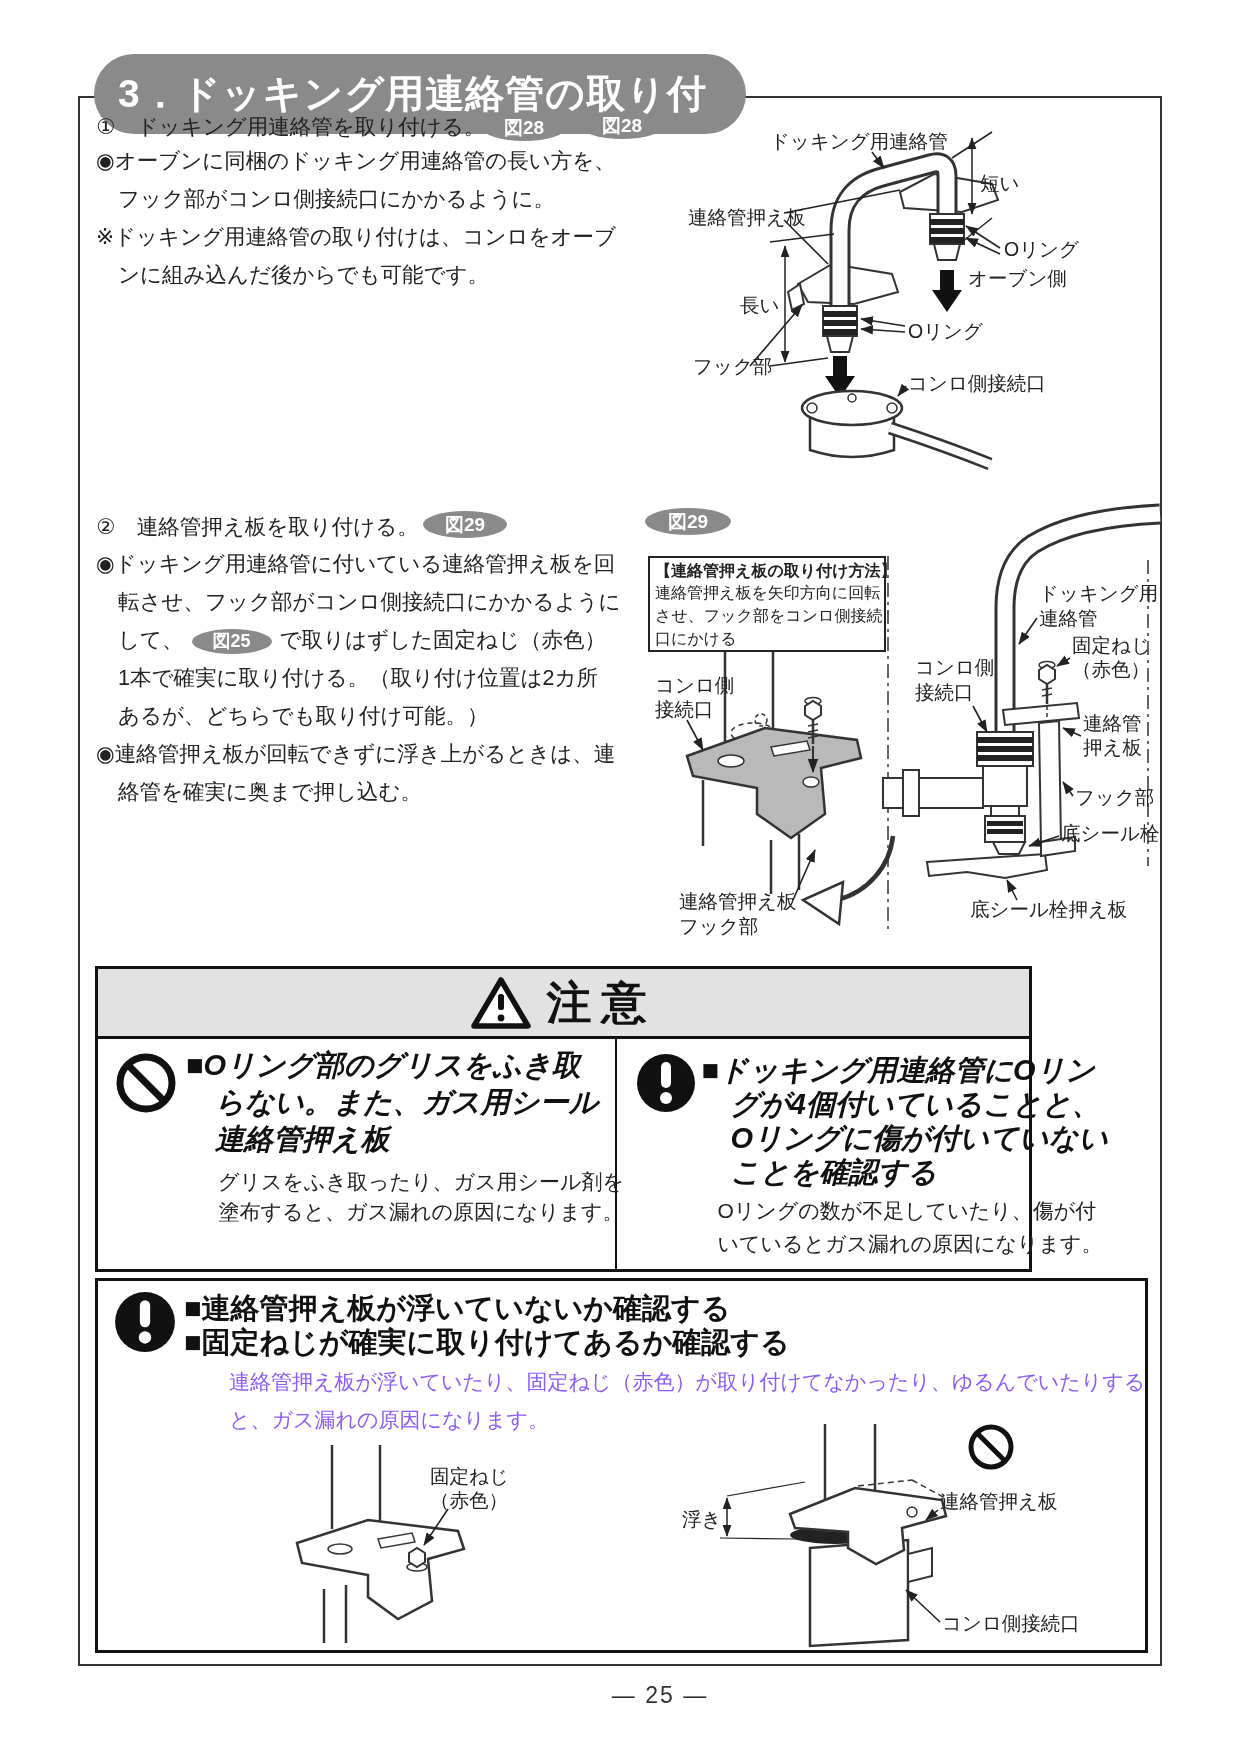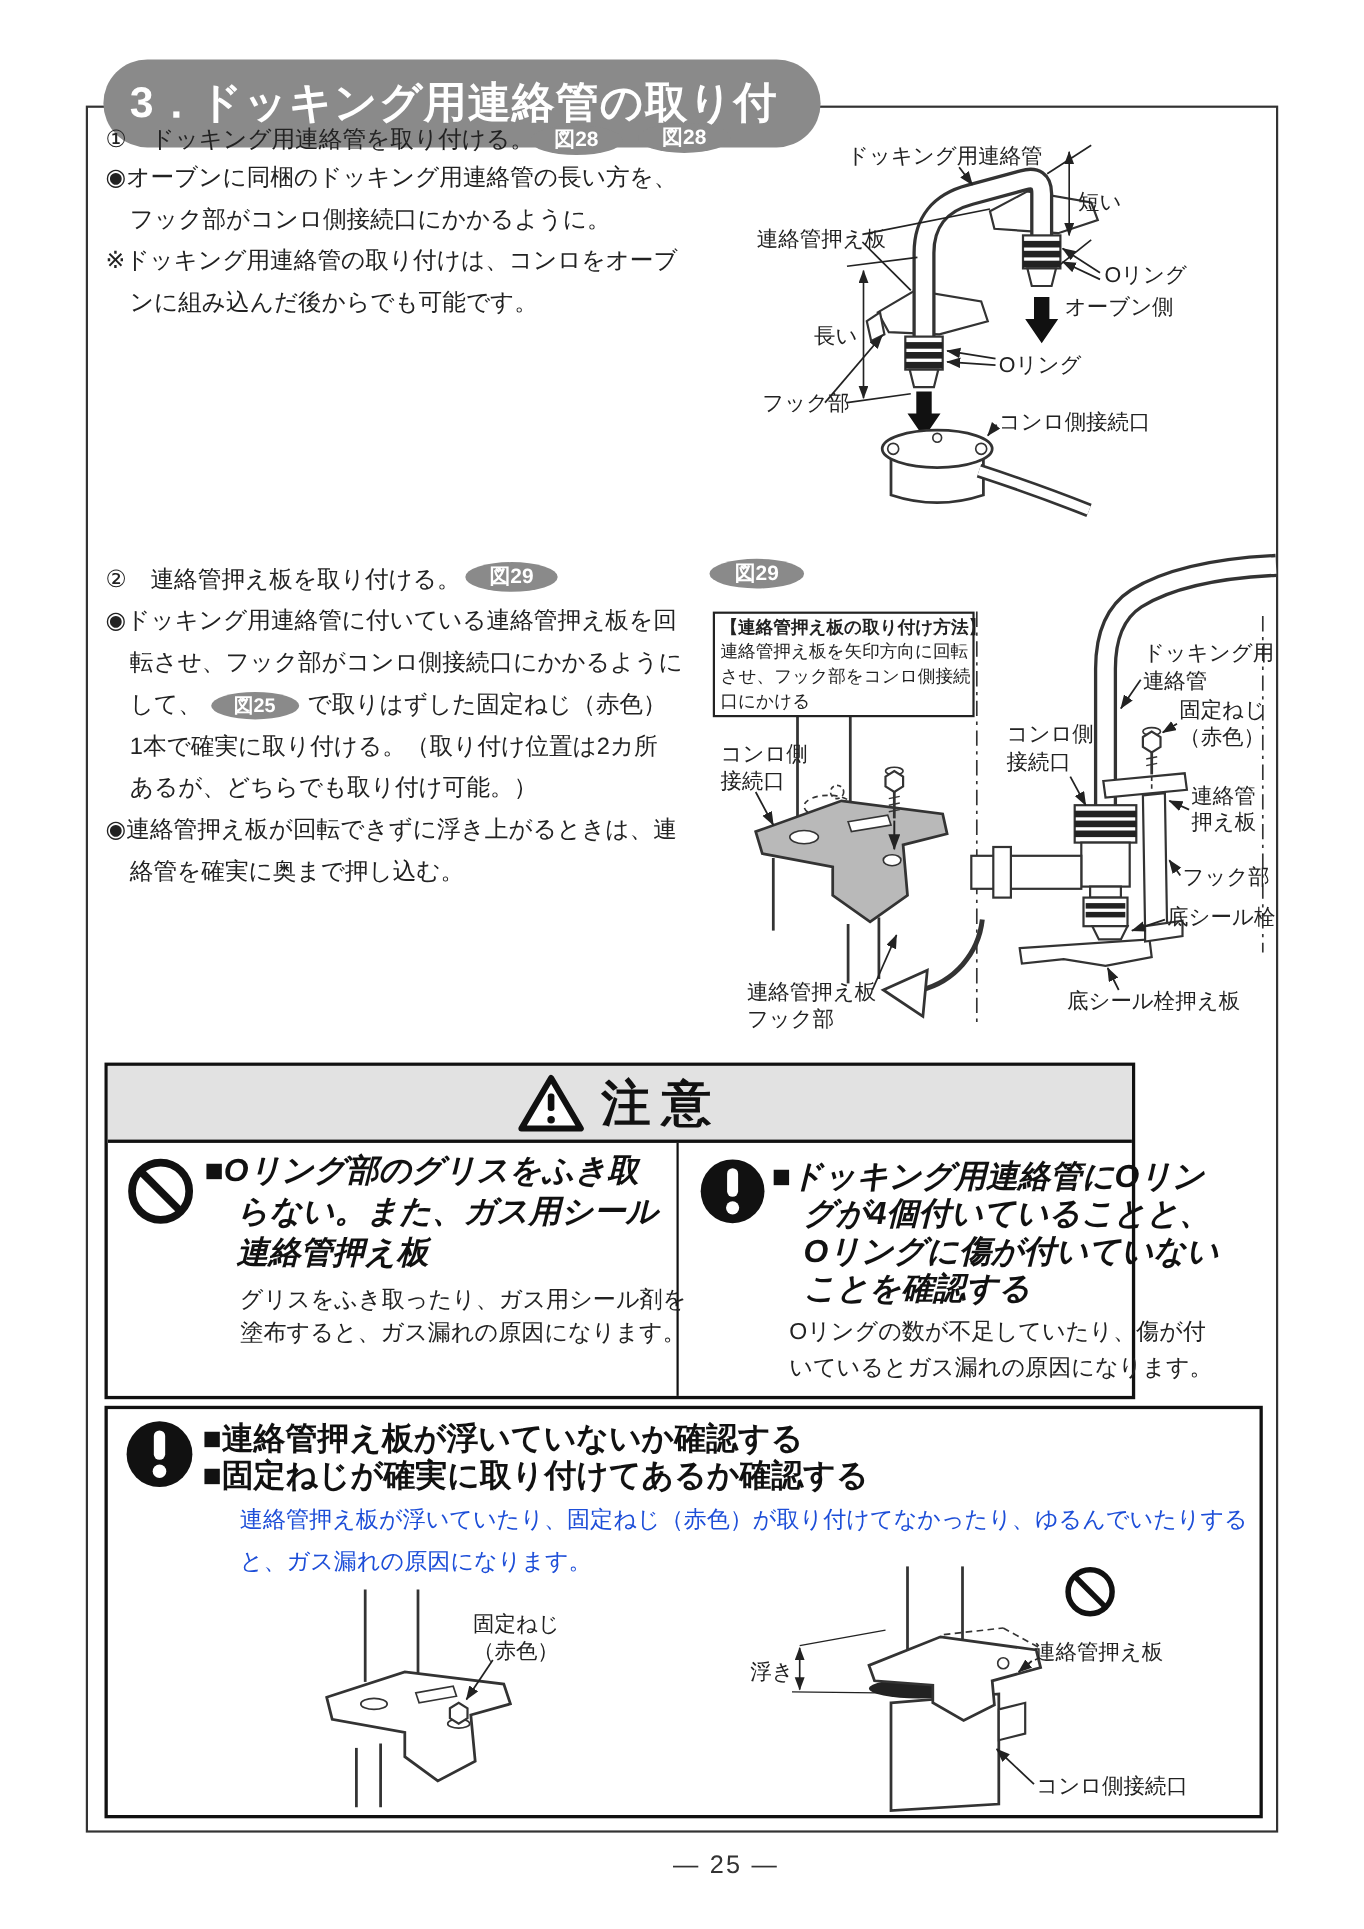--- a/index.html
+++ b/index.html
@@ -29,21 +29,21 @@
   .c-cell.left{left:0;width:517px;border-right:2.5px solid #111;}
   .c-cell.right{left:519.5px;width:527px;}
   .c-icon{position:absolute;left:16px;top:12px;}
   .c-h{position:absolute;font-size:29px;font-weight:bold;color:#111;white-space:nowrap;}
   .c-h .hl{line-height:37px;font-style:italic;}
   .c-h .hind{padding-left:29px;}
   .c-b{position:absolute;font-size:21px;color:#222;white-space:nowrap;}
   .warn2{position:absolute;left:95px;top:1278px;width:1053px;height:375px;border:3px solid #111;box-sizing:border-box;}
   .w-h{position:absolute;left:86px;top:10px;font-size:29px;font-weight:bold;color:#111;white-space:nowrap;}
   .w-h .hl{line-height:34px;}
-  .w-b{position:absolute;left:120px;top:82px;font-size:21px;color:#1d4ed8;white-space:nowrap;}
+  .w-b{position:absolute;left:131px;top:82px;font-size:21px;color:#8b5cf6;white-space:nowrap;}
   .w-b .bl2{line-height:38px;}
   .footer{position:absolute;left:0;top:1682px;width:100%;text-align:center;font-size:23px;color:#333;letter-spacing:2px;margin-left:40px;}
   svg{position:absolute;overflow:visible;}
   .dlabel{font-family:"Liberation Sans","DejaVu Sans",sans-serif;font-size:19.5px;fill:#222;}
   .plate-fill{fill:var(--plate-gray,#b9b9b9);}
   .c-b .bl{line-height:30px;}
 </style>
 </head>
 <body>
 

